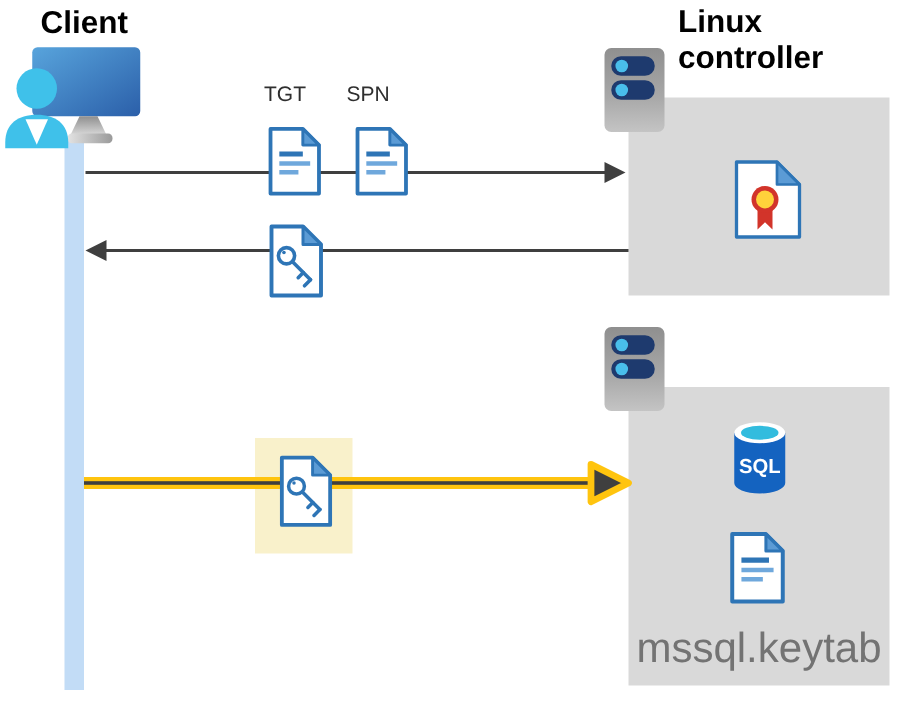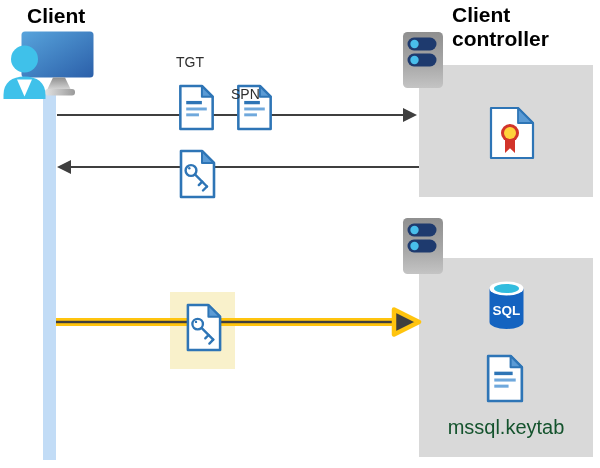--- a/index.html
+++ b/index.html
@@ -3,21 +3,21 @@
 <meta charset="utf-8">
 <style>
   html,body{margin:0;padding:0;background:#fff;}
   #stage{
     position:relative;width:600px;height:468px;background:#ffffff;overflow:hidden;
     font-family:"Liberation Sans", sans-serif;
   }
   .abs{position:absolute;}
   .node-title{font-size:21px;font-weight:700;color:#000;line-height:1.15;}
   .doc-label{font-size:14px;color:#2f2f2f;}
-  .file-label{font-size:20px;color:#14532d;}
+  .file-label{font-size:28px;color:#737373;}
   .gray-box{background:#D9D9D9;}
   .highlight-box{background:#F9F1CB;}
   .timeline{background:#C2DCF6;}
   .hline{background:#3F3F3F;height:2px;}
   .tri-right{width:0;height:0;border-top:7px solid transparent;border-bottom:7px solid transparent;border-left:14px solid #3F3F3F;}
   .tri-left{width:0;height:0;border-top:7px solid transparent;border-bottom:7px solid transparent;border-right:14px solid #3F3F3F;}
   
   .z0{z-index:0}.z1{z-index:1}.z2{z-index:2}.z3{z-index:3}.z4{z-index:4}
 </style>
 </head>
@@ -61,21 +61,21 @@
     </defs>
     <rect x="19.5" y="3.5" width="72" height="46" rx="3.5" fill="url(#gradMon)"></rect>
     <polygon points="51,49.5 63,49.5 69,62 45,62" fill="url(#gradStand)"></polygon>
     <rect x="43" y="61" width="30" height="6.5" rx="3" fill="url(#gradBase)"></rect>
     <circle cx="22.5" cy="31" r="13.5" fill="#3FC1EA"></circle>
     <path d="M1.5 71 V67 C1.5 54.5 10 48.5 22.5 48.5 C35 48.5 43.5 54.5 43.5 67 V71 Z" fill="#3FC1EA"></path>
     <polygon points="15,51.5 30,51.5 22.5,68.5" fill="#ffffff"></polygon>
   </svg>
 
   <div class="abs doc-label z4" style="left:176px;top:54px;">TGT</div>
-  <div class="abs doc-label z4" style="left:231px;top:54px;margin-top:32px;">SPN</div>
+  <div class="abs doc-label z4" style="left:231px;top:54px;">SPN</div>
 
   <svg class="abs z3" style="left:176px;top:84px;" width="41" height="47" viewBox="0 0 41 48">
     <path d="M4 2 H26 L37 13 V46 H4 Z" fill="#ffffff" stroke="#2E75B6" stroke-width="2.6" stroke-linejoin="round"></path>
     <path d="M26 2 V13 H37 Z" fill="#5B9BD5" stroke="#2E75B6" stroke-width="2" stroke-linejoin="round"></path>
     <line x1="10" y1="19" x2="26" y2="19" stroke="#2E75B6" stroke-width="3.4"></line>
     <line x1="10" y1="25.5" x2="31" y2="25.5" stroke="#6FA8DC" stroke-width="3"></line>
     <line x1="10" y1="31.5" x2="23" y2="31.5" stroke="#6FA8DC" stroke-width="3"></line>
   </svg>
 
   <svg class="abs z3" style="left:234px;top:84px;" width="41" height="47" viewBox="0 0 41 48">
@@ -99,21 +99,21 @@
   <svg class="abs z3" style="left:184px;top:302px;" width="40" height="51" viewBox="0 0 41 50">
     <path d="M4 2 H25 L37 14 V48 H4 Z" fill="#ffffff" stroke="#2E75B6" stroke-width="2.6" stroke-linejoin="round"></path>
     <path d="M25 2 V14 H37 Z" fill="#5B9BD5" stroke="#2E75B6" stroke-width="2" stroke-linejoin="round"></path>
     <circle cx="14" cy="21.5" r="5.4" fill="none" stroke="#2E75B6" stroke-width="2.4"></circle>
     <circle cx="12.3" cy="19.3" r="1.2" fill="#2E75B6"></circle>
     <line x1="18.2" y1="25.7" x2="30" y2="37.5" stroke="#2E75B6" stroke-width="2.4" stroke-linecap="round"></line>
     <line x1="30" y1="37.5" x2="26" y2="41.5" stroke="#2E75B6" stroke-width="2.4" stroke-linecap="round"></line>
     <line x1="25.2" y1="32.7" x2="21.8" y2="36.1" stroke="#2E75B6" stroke-width="2.4" stroke-linecap="round"></line>
   </svg>
 
-  <div class="abs node-title z4" style="left:452px;top:3px;width:140px;">Client controller</div>
+  <div class="abs node-title z4" style="left:452px;top:3px;width:140px;">Linux controller</div>
   <svg class="abs z3" style="left:402px;top:31px;" width="42" height="58" viewBox="0 0 42 58">
     <defs>
       <linearGradient id="gradSrv1" x1="0" y1="0" x2="0" y2="1">
         <stop offset="0" stop-color="#8F8F8F"></stop>
           <stop offset="0.6" stop-color="#A9A9A9"></stop>
           <stop offset="1" stop-color="#C4C4C4"></stop>
       </linearGradient>
     </defs>
     <rect x="1" y="1" width="40" height="56" rx="4.5" fill="url(#gradSrv1)"></rect>
     <rect x="5.5" y="6.5" width="29" height="13" rx="6.5" fill="#1E3A6E"></rect>

